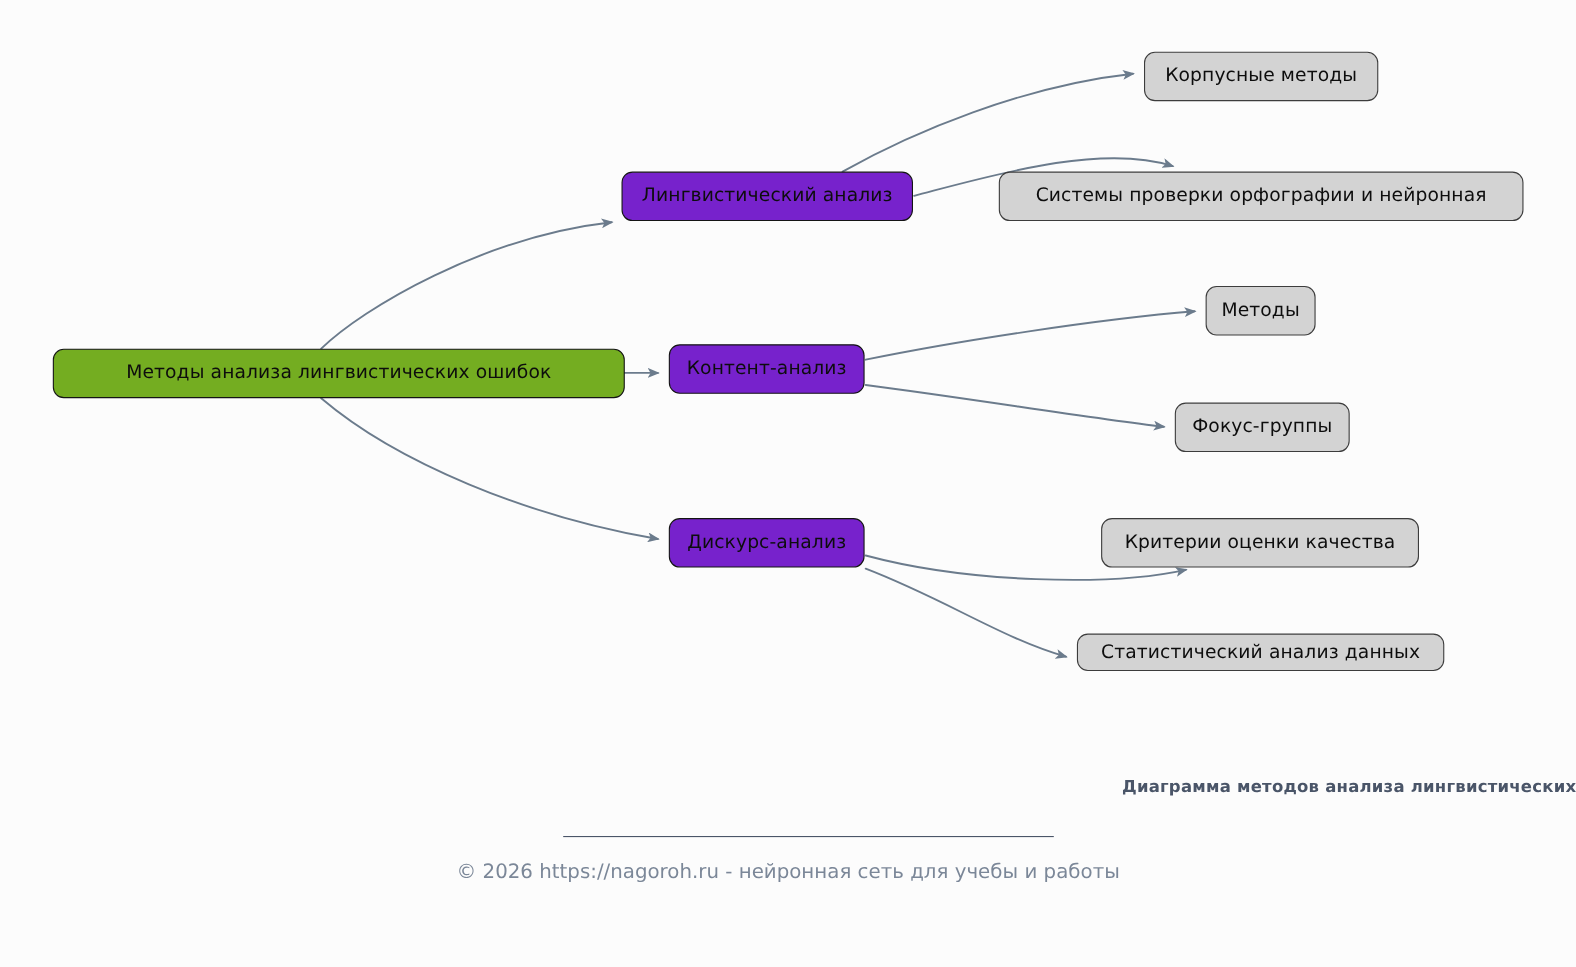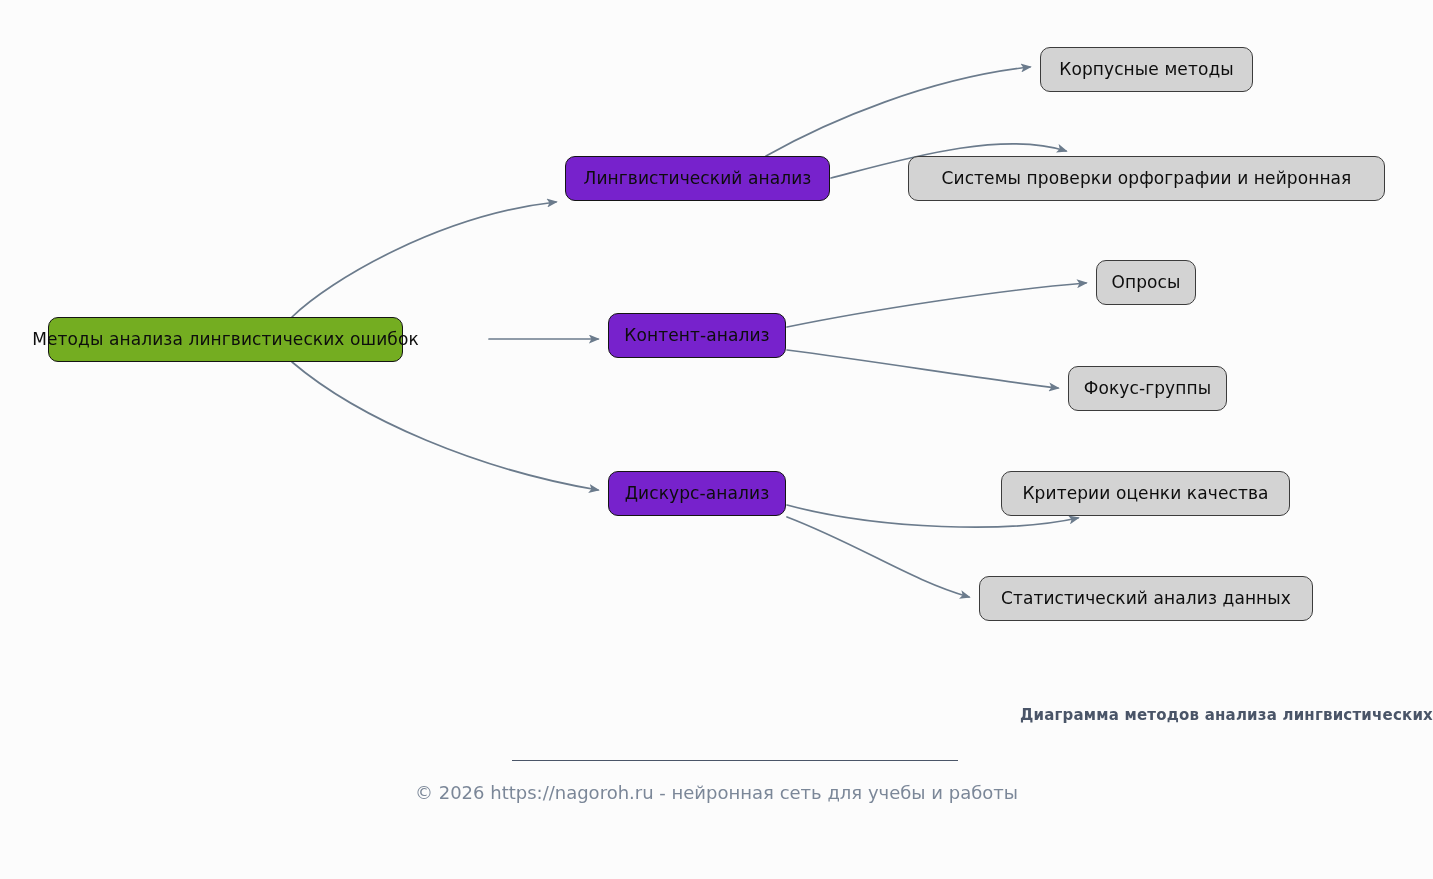--- a/index.html
+++ b/index.html
@@ -106,48 +106,48 @@
         <path d="M 766,156 C 830,120 930,78 1030,67"></path>
         <path d="M 831,178 C 900,160 1000,130 1066,151"></path>
         <path d="M 787,327 C 870,310 1000,290 1086,283"></path>
         <path d="M 787,350 C 880,362 990,380 1058,388"></path>
         <path d="M 787,505 C 880,530 1010,533 1078,518"></path>
         <path d="M 787,517 C 860,545 910,580 969,597"></path>
       </g>
   </svg>
 
   <div id="node-layer">
-      <div class="node root" style="left: 48px; top: 317px; width: 355px; height: 45px; text-align: right;">
+      <div class="node root" style="left: 48px; top: 317px; width: 520px; height: 45px; text-align: right;">
         <span class="node-label">Методы анализа лингвистических ошибок</span>
       </div>
       <div class="node branch" style="left: 565px; top: 156px; width: 265px; height: 45px;">
         <span class="node-label">Лингвистический анализ</span>
       </div>
       <div class="node branch" style="left: 608px; top: 313px; width: 178px; height: 45px; text-align: center;">
         <span class="node-label">Контент-анализ</span>
       </div>
       <div class="node branch" style="left: 608px; top: 471px; width: 178px; height: 45px;">
         <span class="node-label">Дискурс-анализ</span>
       </div>
       <div class="node leaf" style="left: 1040px; top: 47px; width: 213px; height: 45px;">
         <span class="node-label">Корпусные методы</span>
       </div>
       <div class="node leaf" style="left: 908px; top: 156px; width: 477px; height: 45px;">
         <span class="node-label">Системы проверки орфографии и нейронная</span>
       </div>
       <div class="node leaf" style="left: 1096px; top: 260px; width: 100px; height: 45px;">
-        <span class="node-label">Опросы</span>
+        <span class="node-label">Методы</span>
       </div>
       <div class="node leaf" style="left: 1068px; top: 366px; width: 159px; height: 45px;">
         <span class="node-label">Фокус-группы</span>
       </div>
       <div class="node leaf" style="left: 1001px; top: 471px; width: 289px; height: 45px;">
         <span class="node-label">Критерии оценки качества</span>
       </div>
-      <div class="node leaf" style="left: 979px; top: 576px; width: 334px; height: 45px;">
+      <div class="node leaf" style="left: 979px; top: 576px; width: 334px; height: 34px;">
         <span class="node-label">Статистический анализ данных</span>
       </div>
     </div>
 
   <div id="diagram-title">
     <div>Диаграмма методов анализа лингвистических</div>
   </div>
 
   <div id="title-rule"></div>
 

